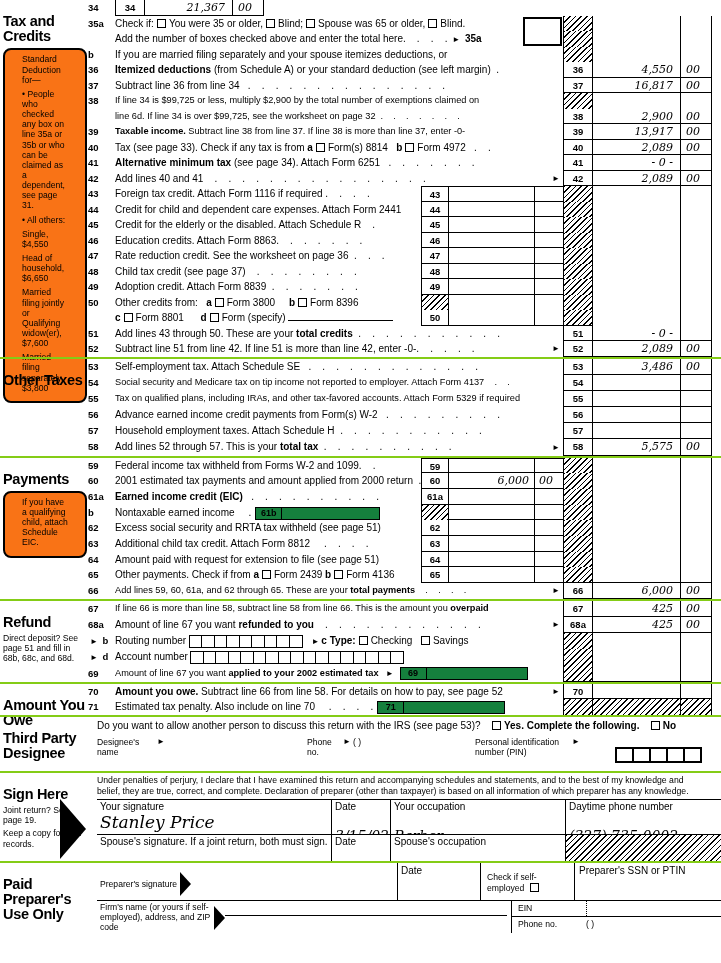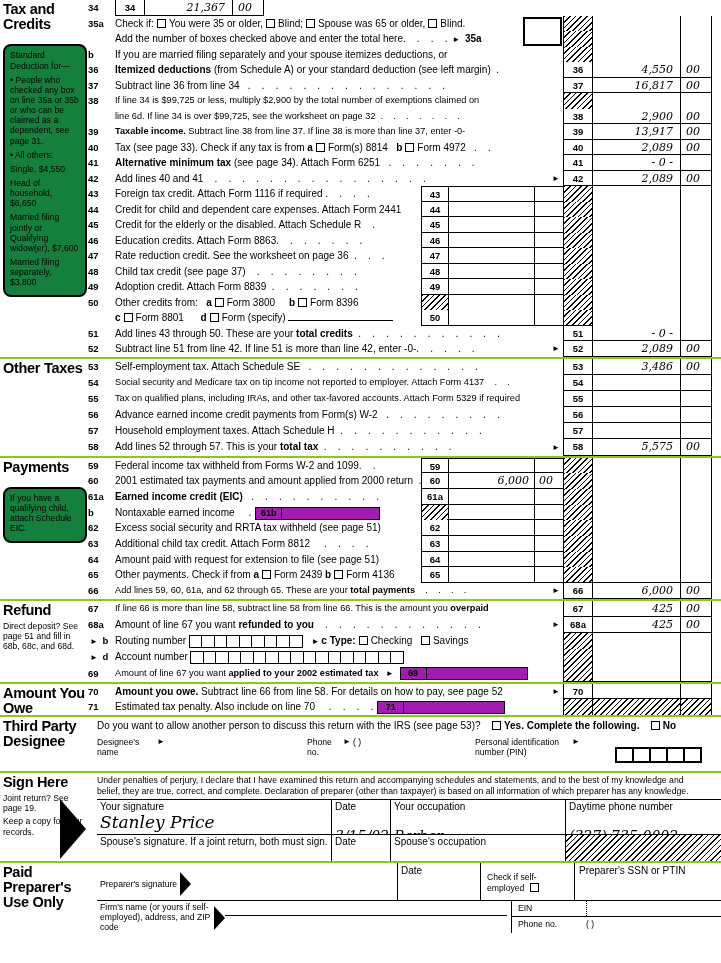--- a/index.html
+++ b/index.html
@@ -40,31 +40,31 @@
   .ino { width:28px; flex:none; border-left:1.5px solid #000; border-right:1.5px solid #000;
          border-bottom:1.5px solid #000; text-align:center; font-weight:bold; font-size:9.5px; }
   .ina { width:85px; flex:none; border-bottom:1.5px solid #000; text-align:right; padding-right:5px; }
   .inc { width:29px; flex:none; border-left:1.5px solid #000; border-bottom:1.5px solid #000; padding-left:4px; }
   .itop { border-top:1.5px solid #000; }
   .nbb { border-bottom:none !important; }
   .hatch { background-image:repeating-linear-gradient(135deg,#000 0 1.1px,#fff 1.1px 4px); }
   
   .cb { display:inline-block; width:9px; height:9px; border:1.5px solid #000; vertical-align:-1px; margin:0 3px; background:#fff; }
   .bigbox { position:absolute; left:523px; top:17px; width:39px; height:29px; border:2px solid #000; background:#fff; }
-  .embox { display:inline-flex; border:1.5px solid #000; height:13px; vertical-align:middle; margin-left:4px; background:#a21caf; }
+  .embox { display:inline-flex; border:1.5px solid #000; height:13px; vertical-align:middle; margin-left:4px; background:#15803d; }
   .emlbl { width:26px; border-right:1.5px solid #000; font-weight:bold; font-size:9px; text-align:center; line-height:11px; }
   .emval { flex:1; }
   .boxes { display:inline-flex; vertical-align:middle; margin:0 4px; }
   .bx { width:14px; height:13px; border:1.5px solid #000; margin-left:-1.5px; background:#fff; }
   .pbx { width:19px; height:16px; border:2px solid #000; margin-left:-2px; background:#fff; }
   .uline { display:inline-block; width:105px; border-bottom:1.5px solid #000; height:9px; }
   
-  .mg { position:absolute; left:3px; top:2px; width:84px; }
+  .mg { position:absolute; left:3px; top:14px; width:84px; }
   .mtitle { font-weight:bold; font-size:14.5px; line-height:1.05; letter-spacing:-0.3px; }
-  .mbox { border:2px solid #000; border-radius:8px; padding:4px 5px; font-size:8.6px; line-height:1.18; margin-top:12px; background:#15803d; }
+  .mbox { border:2px solid #000; border-radius:8px; padding:4px 17px; font-size:8.6px; line-height:1.18; margin-top:4px; background:#f97316; }
   .mbox p { margin-bottom:4px; }
   .mnote { font-size:8.6px; line-height:1.18; margin-top:3px; }
   
   .tpdrow1 { padding:3px 8px 0 97px; white-space:pre; height:18px; }
   .tpdrow2 { display:flex; padding:2px 8px 4px 97px; font-size:8.6px; line-height:1.2; height:36px; }
   .grp { display:flex; align-items:flex-start; }
   .lbl2 { display:inline-block; }
   .g1 { width:210px; } .g2 { width:168px; } .g3 { width:142px; }
   .g1 .lbl2 { width:58px; } .g2 .lbl2 { width:34px; } .g3 .lbl2 { width:95px; }
   .pinboxes { display:flex; align-items:center; margin-top:6px; }

